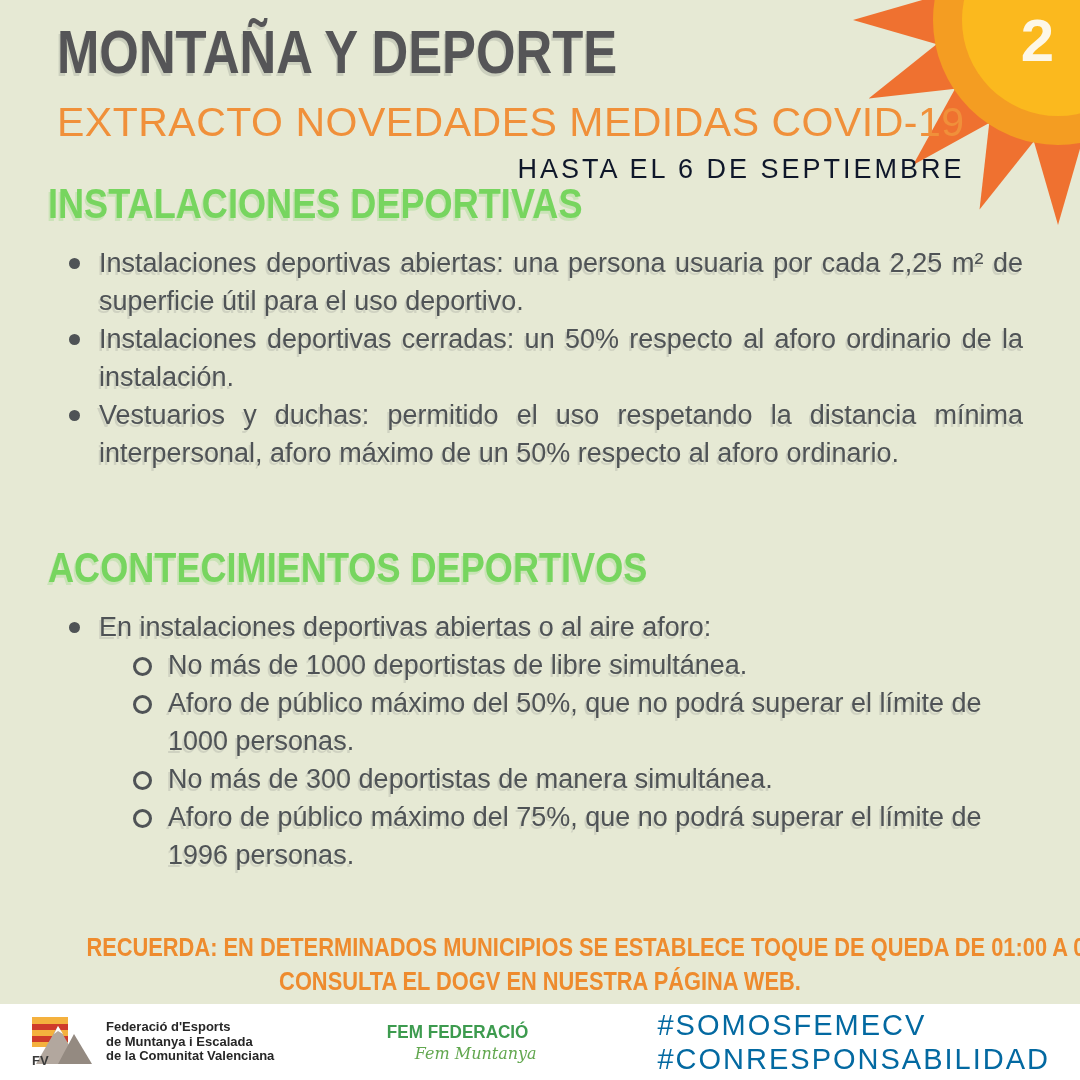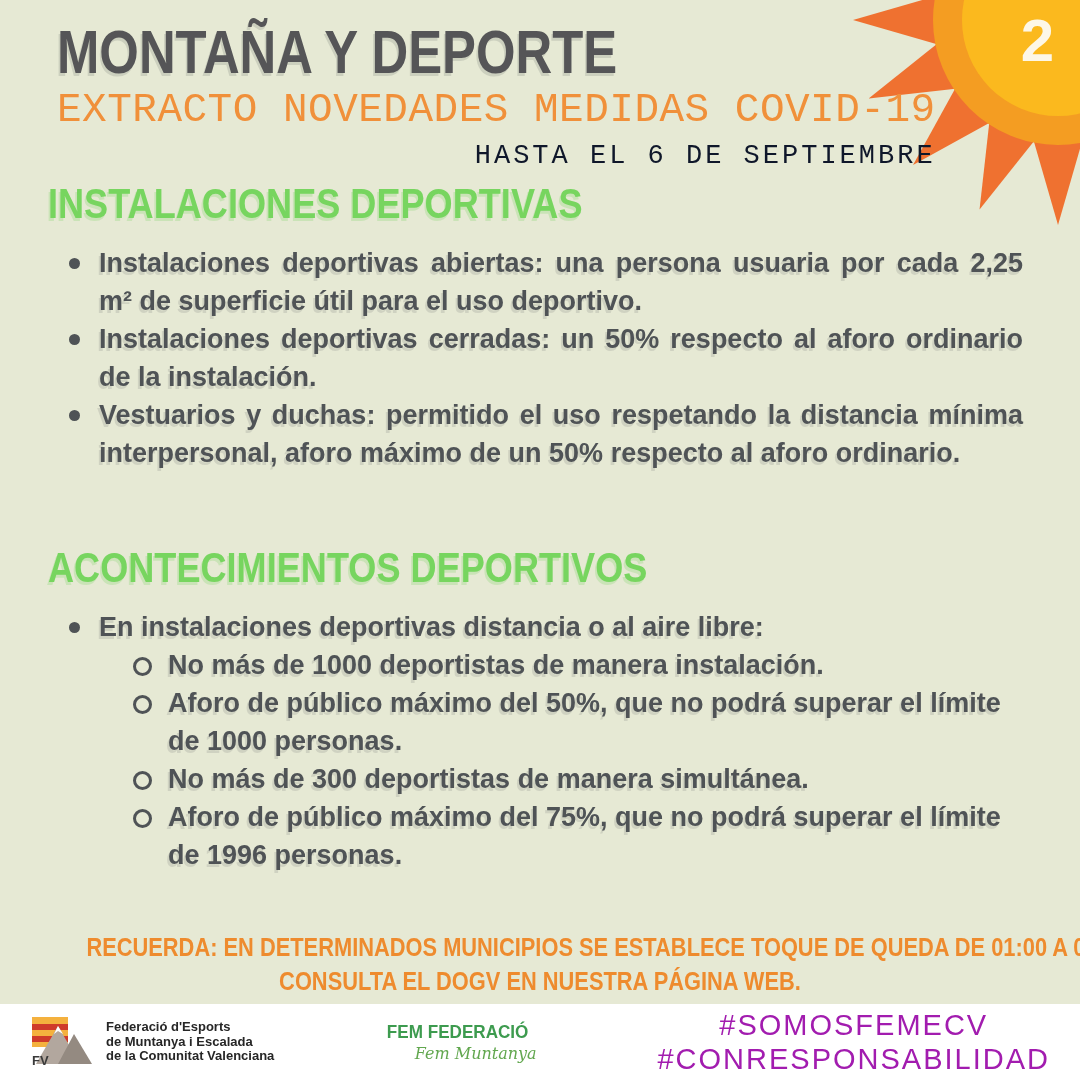--- a/index.html
+++ b/index.html
@@ -24,21 +24,21 @@
 
   
   .header { position: absolute; left: 57px; top: 16px; }
   .title {
     margin: 0;
     font-size: 62px; font-weight: 800; color: #555557;
     letter-spacing: 0px; white-space: nowrap;
     transform: scaleX(0.82); transform-origin: left top;
     text-shadow: -2px 3px 0 rgba(90,94,96,0.18);
   }
-  .sub-block { display: inline-block; margin-top: 0; font-family: Liberation Mono, monospace; }
+  .sub-block { display: inline-block; margin-top: 12px; }
   .subtitle {
     font-size: 41px; color: #f0903a; white-space: nowrap;
     letter-spacing: 0.5px;
   }
   .date-line {
     font-size: 27px; color: #0f172a; text-align: right;
     letter-spacing: 3px; margin-top: 8px; white-space: nowrap;
   }
 
   
@@ -59,21 +59,21 @@
     background: #4f5356; margin: 14px 19px 0 21px;
   }
   .circ {
     flex: 0 0 auto; width: 13px; height: 13px; border-radius: 50%;
     border: 3px solid #4f5356; background: transparent;
     margin: 11px 16px 0 0;
   }
   li.sub { margin-left: 85px; }
   .btext {
     margin: 0;
-    font-size: 27px; line-height: 38px; font-weight: 700; color: #4f5356;
+    font-size: 27px; line-height: 38px; font-weight: 400; color: #4f5356;
     text-shadow: -2px 3px 0 rgba(79,83,86,0.15);
   }
   .just { text-align: justify; }
   .sec-acontecimientos .blist { margin-top: 6px; }
   .sec-acontecimientos li.brow { margin-bottom: 0px; }
 
   
   .reminder {
     position: absolute; left: 0; right: 0; top: 930px;
     text-align: center; color: #ee8b2e; font-weight: 700;
@@ -103,22 +103,22 @@
   .fem-federacio {
     font-size: 19px; font-weight: 700; color: #3d9b4f;
     letter-spacing: 0px; white-space: nowrap;
     transform: scaleX(0.9); transform-origin: center;
   }
   .fem-muntanya {
     font-size: 16px; font-style: italic; color: #62a74f;
     font-family: "DejaVu Serif", serif; margin-top: 1px;
   }
   .hashtags {
-    margin-left: auto; text-align: center;
-    color: #a21caf; font-size: 29px; line-height: 34px;
+    margin-left: auto; text-align: left;
+    color: #0369a1; font-size: 29px; line-height: 34px;
     letter-spacing: 2px;
   }
 </style>
 </head>
 <body>
 
 <div class="page">
 
   <div class="sun-wrap">
     <svg width="360" height="310" viewBox="0 0 360 310" xmlns="http://www.w3.org/2000/svg">
@@ -173,25 +173,25 @@
         <p class="btext just">Vestuarios y duchas: permitido el uso respetando la distancia mínima interpersonal, aforo máximo de un 50% respecto al aforo ordinario.</p>
       </li>
     </ul>
   </div>
 
   <div class="section sec-acontecimientos">
     <h2 class="sec-heading">ACONTECIMIENTOS DEPORTIVOS</h2>
     <ul class="blist">
       <li class="brow">
         <span class="dot"></span>
-        <p class="btext">En instalaciones deportivas distancia o al aire libre:</p>
-      </li>
-      <li class="brow sub">
-        <span class="circ"></span>
-        <p class="btext">No más de 1000 deportistas de manera instalación.</p>
+        <p class="btext">En instalaciones deportivas abiertas o al aire aforo:</p>
+      </li>
+      <li class="brow sub">
+        <span class="circ"></span>
+        <p class="btext">No más de 1000 deportistas de libre simultánea.</p>
       </li>
       <li class="brow sub">
         <span class="circ"></span>
         <p class="btext">Aforo de público máximo del 50%, que no podrá superar el límite de 1000 personas.</p>
       </li>
       <li class="brow sub">
         <span class="circ"></span>
         <p class="btext">No más de 300 deportistas de manera simultánea.</p>
       </li>
       <li class="brow sub">

